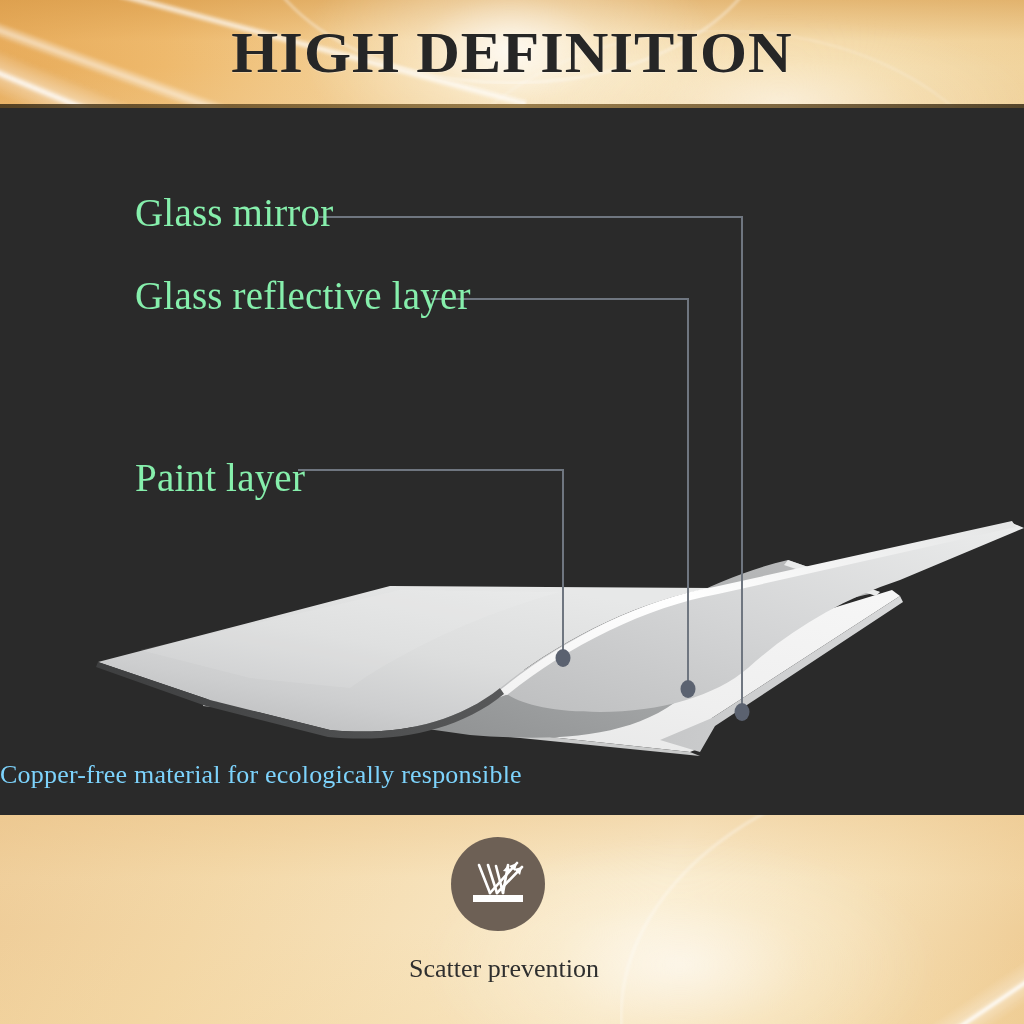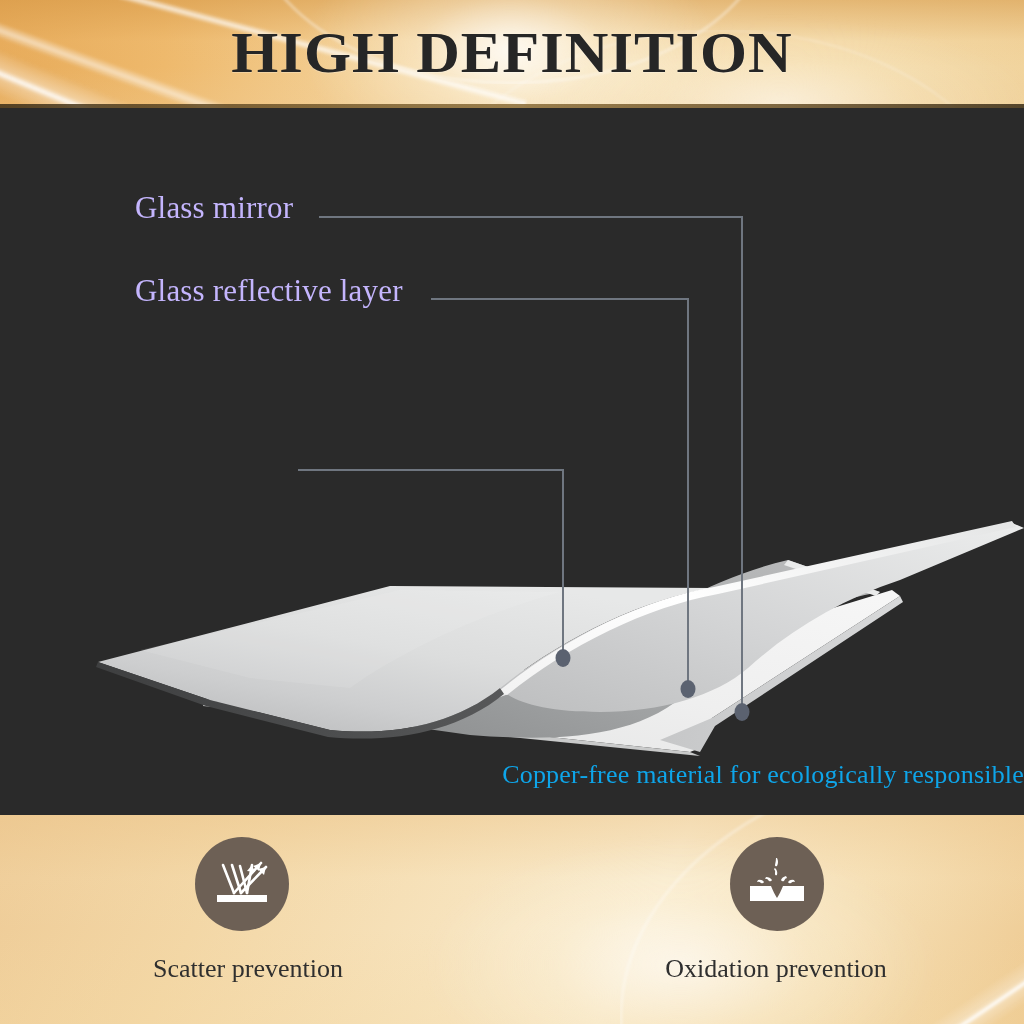--- a/index.html
+++ b/index.html
@@ -144,36 +144,36 @@
   #body-panel {
     position: absolute;
     left: 0; top: 108px;
     width: 1024px; height: 707px;
     background: #2a2a2a;
     overflow: hidden;
   }
 
   .layer-label {
     position: absolute;
-    color: #c4b5fd;
-    font-size: 31px;
+    color: #86efac;
+    font-size: 39px;
     font-weight: 400;
     white-space: nowrap;
     letter-spacing: .2px;
   }
   #label-glass  { left: 135px; top: 190px; }
   #label-silver { left: 135px; top: 273px; }
   #label-paint  { left: 135px; top: 455px; }
 
   #bottom-caption {
     position: absolute;
     left: 0; top: 760px;
     width: 1024px;
-    text-align: right;
-    color: #0ea5e9;
+    text-align: left;
+    color: #7dd3fc;
     font-size: 26px;
     letter-spacing: .2px;
     white-space: nowrap;
   }
 
   #illustration {
     position: absolute;
     left: 0; top: 0;
     width: 1024px; height: 1024px;
     pointer-events: none;
@@ -393,20 +393,21 @@
     </g>
     <g fill="#5b6270">
       <ellipse cx="742" cy="712" rx="7.5" ry="9"></ellipse>
       <ellipse cx="688" cy="689" rx="7.5" ry="9"></ellipse>
       <ellipse cx="563" cy="658" rx="7.5" ry="9"></ellipse>
     </g>
   </svg>
 
   <div class="layer-label" id="label-glass">Glass mirror</div>
   <div class="layer-label" id="label-silver">Glass reflective layer</div>
+  <div class="layer-label" id="label-paint">Paint layer</div>
 
   <div id="bottom-caption">Copper-free material for ecologically responsible</div>
 
   <div id="footer-band">
     <div id="ftr-glow-1"></div>
     <div class="ftr-streak" id="ftr-beam-1"></div>
     <div class="ftr-streak" id="ftr-beam-2"></div>
     <div class="ftr-streak" id="ftr-beam-3"></div>
     <div id="ftr-arc-1"></div>
   </div>
@@ -431,32 +432,15 @@
             <polygon points="57,12 49,14 55,20"></polygon>
             <polygon points="43,10 38,16 46,17"></polygon>
           </g>
           <rect x="8" y="40" width="50" height="7" fill="#ffffff"></rect>
         </svg>
       </div>
       <div class="feature-label">Scatter prevention</div>
     </div>
 
 
-    <div class="feature" id="feature-2">
-      <div class="feature-icon">
-        <svg width="66" height="58" viewBox="0 0 66 58">
-          <path fill="#ffffff" d="M 6,31 L 27,31 C 29,36 31,40 33,43
-                                  C 35,40 37,36 39,31 L 60,31 L 60,46 L 6,46 Z"></path>
-          <g fill="#ffffff">
-            <path d="M 33,3 q 2,4 0,8 q -2,1 -2,-1 q 1,-4 1,-7 Z"></path>
-            <path d="M 31,13 q 3,3 2,7 q -2,1 -2,-1 q 1,-3 -1,-5 Z"></path>
-            <path d="M 22,22 q 4,0 6,3 q -1,2 -3,1 q -2,-3 -4,-2 Z"></path>
-            <path d="M 14,25 q 4,-1 6,2 q -1,2 -3,1 q -2,-2 -4,-1 Z"></path>
-            <path d="M 42,21 q -4,1 -5,4 q 1,2 3,1 q 1,-3 3,-3 Z"></path>
-            <path d="M 50,25 q -4,-1 -6,2 q 1,2 3,1 q 2,-2 4,-1 Z"></path>
-          </g>
-        </svg>
-      </div>
-      <div class="feature-label">Oxidation prevention</div>
-    </div>
 
   </div>
 </div>
 
 </body></html>

